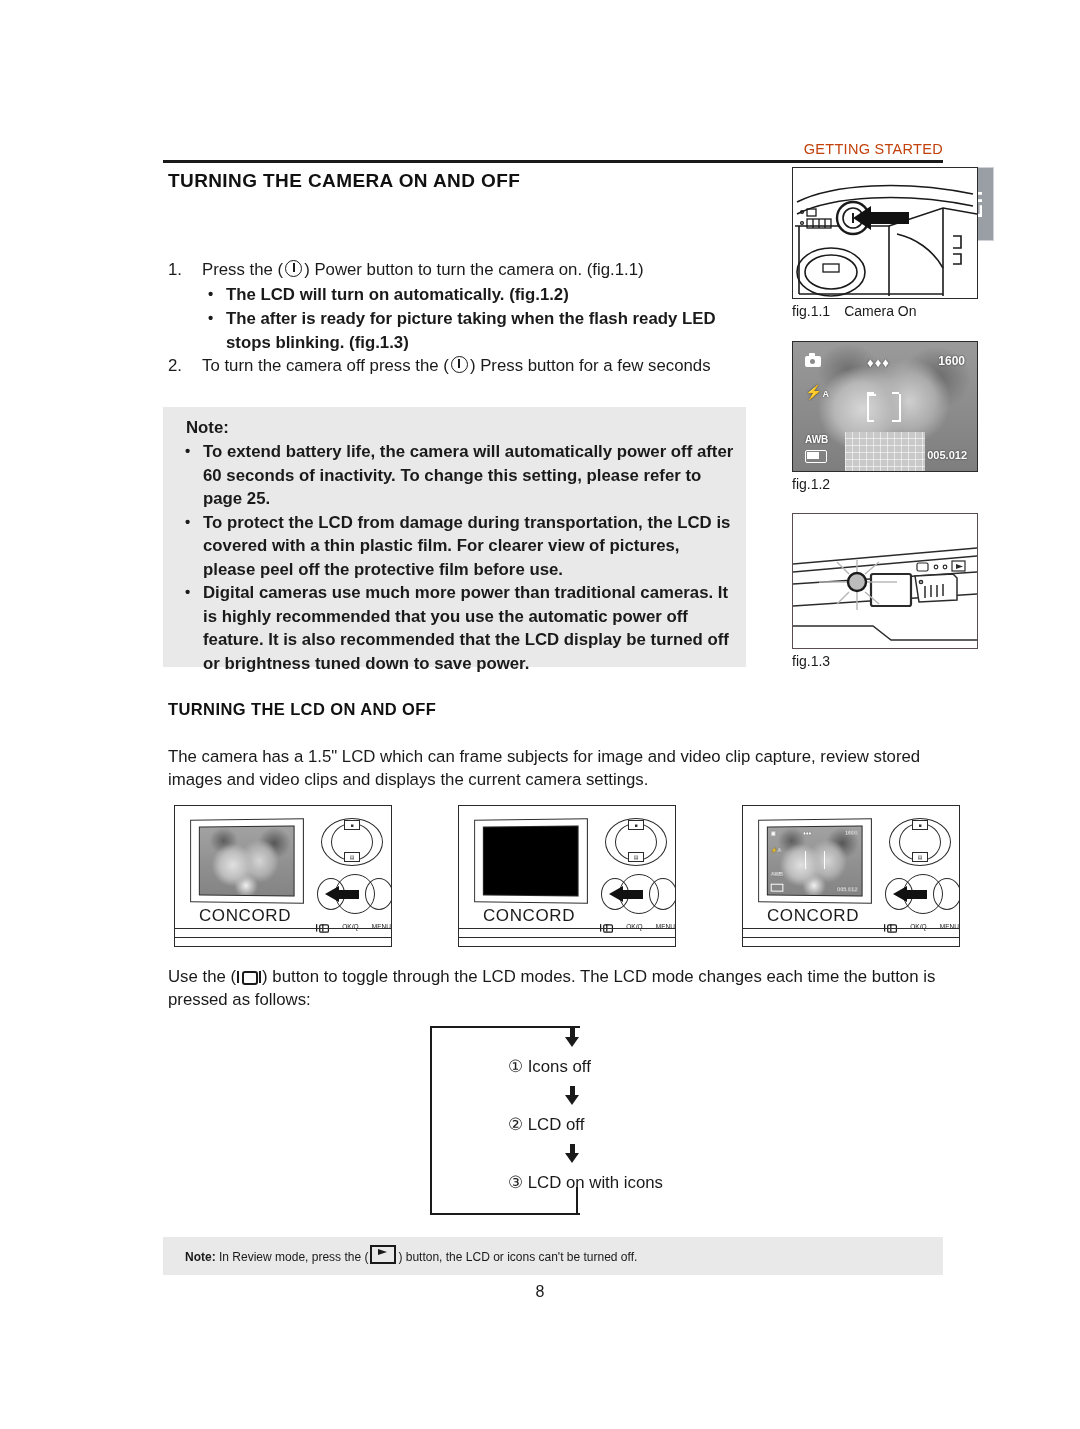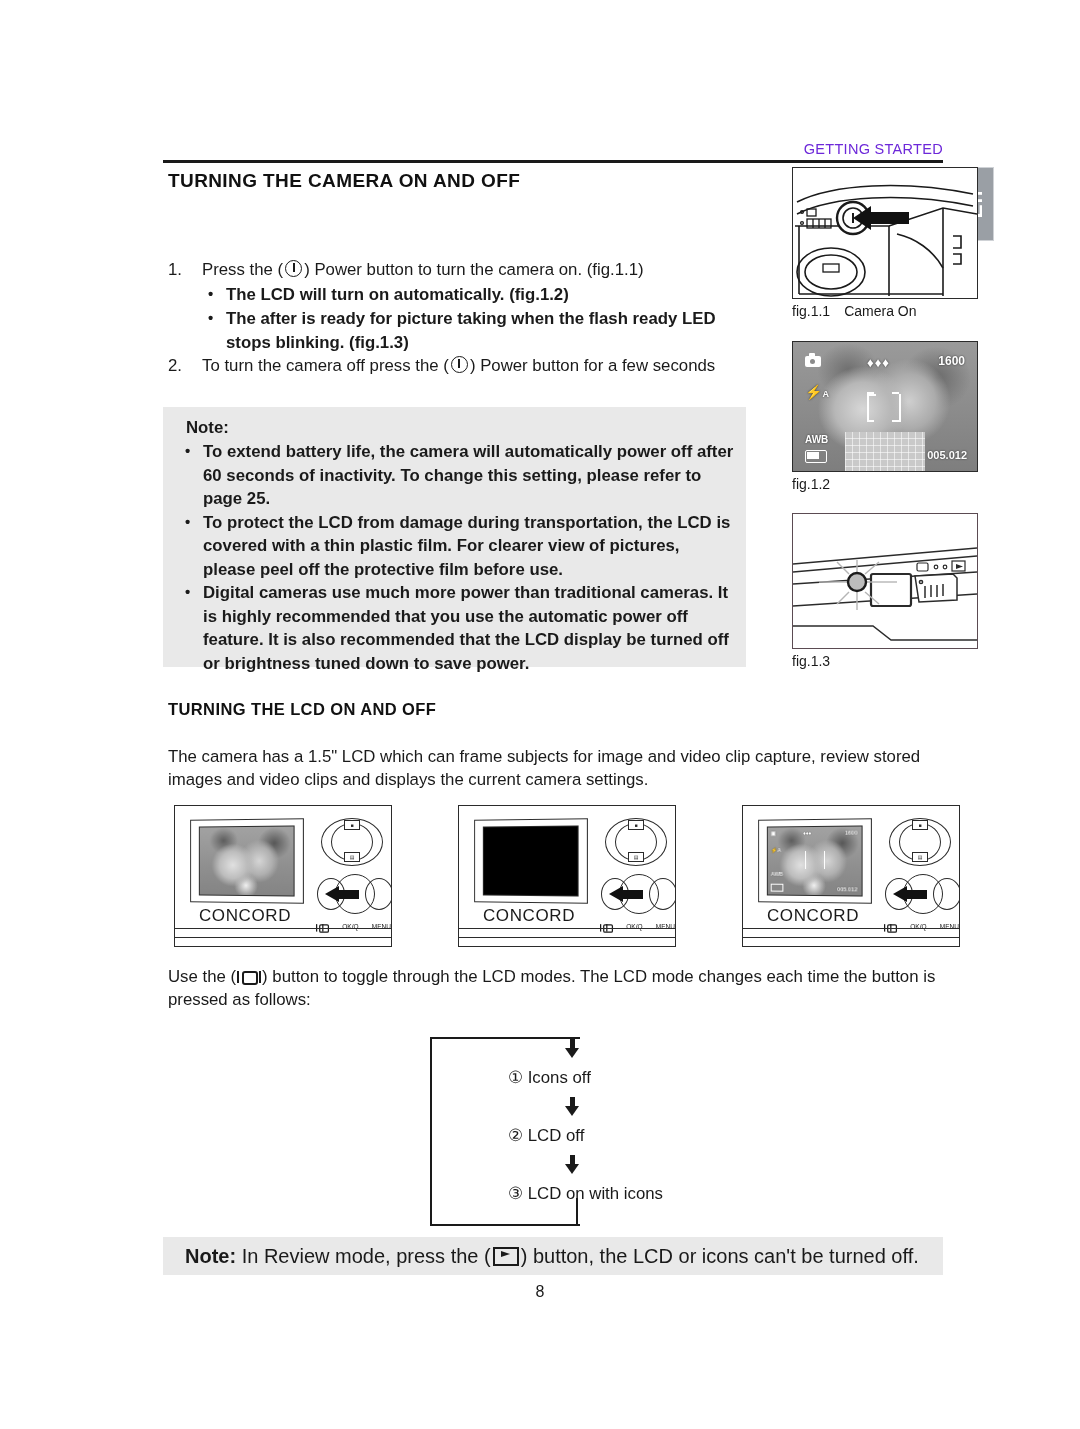--- a/index.html
+++ b/index.html
@@ -26,21 +26,21 @@
   .header {
     position: absolute;
     left: 163px;
     top: 140px;
     width: 780px;
     text-align: right;
   }
   .header-label {
     font-size: 14.5px;
     letter-spacing: 0.3px;
-    color: #6d28d9;
+    color: #c2410c;
     display: inline-block;
     padding-bottom: 3px;
   }
   .header-rule {
     position: absolute;
     left: 163px;
     top: 160px;
     width: 780px;
     height: 3px;
     background: #1a1a1a;
@@ -221,21 +221,21 @@
   #note2 {
     left: 163px;
     top: 1237px;
     width: 780px;
     height: 38px;
   }
   #note2 .n2-inner {
     position: absolute;
     left: 22px;
     top: 8px;
-    font-size: 20px;
+    font-size: 12px;
   }
   #note2 b { font-weight: bold; }
 
   #lcd-desc { left: 168px; top: 745px; width: 775px; }
   #toggle-desc { left: 168px; top: 965px; width: 780px; }
 
   
   .fig {
     position: absolute;
     padding-left: 32px;
@@ -477,21 +477,20 @@
     white-space: nowrap;
   }
 
   
   .flow {
     position: absolute;
     left: 430px;
     top: 1026px;
     width: 150px;
     height: 187px;
-    margin-top: 11px;
   }
   .flow-loop {
     position: absolute;
     left: 0; top: 0;
     width: 148px;
     height: 185px;
     border-left: 2.2px solid #1a1a1a;
     border-top: 2.2px solid #1a1a1a;
     border-bottom: 2.2px solid #1a1a1a;
     border-right: none;
@@ -564,21 +563,21 @@
       <span class="onum">1.</span>
       <span>Press the (</span><span class="ico-power"></span><span>) Power button to turn the camera on. (fig.1.1)</span>
       <ul class="sublist">
         <li class="subitem">The LCD will turn on automatically. (fig.1.2)</li>
         <li class="subitem">The after is ready for picture taking when the flash ready LED stops blinking. (fig.1.3)</li>
       </ul>
     </div>
 
     <div class="oitem">
       <span class="onum">2.</span>
-      <span>To turn the camera off press the (</span><span class="ico-power"></span><span>) Power button for a few seconds</span>
+      <span>To turn the camera off press the (</span><span class="ico-power"></span><span>) Press button for a few seconds</span>
     </div>
 
   </div>
 
   <div class="notebox" id="note1">
     <div class="n-title">Note:</div>
     <ul>
       <li>To extend battery life, the camera will automatically power off after 60 seconds of inactivity. To change this setting, please refer to page 25.</li>
       <li>To protect the LCD from damage during transportation, the LCD is covered with a thin plastic film. For clearer view of pictures, please peel off the protective film before use.</li>
       <li>Digital cameras use much more power than traditional cameras. It is highly recommended that you use the automatic power off feature. It is also recommended that  the LCD display be turned off  or brightness tuned down to save power.</li>

